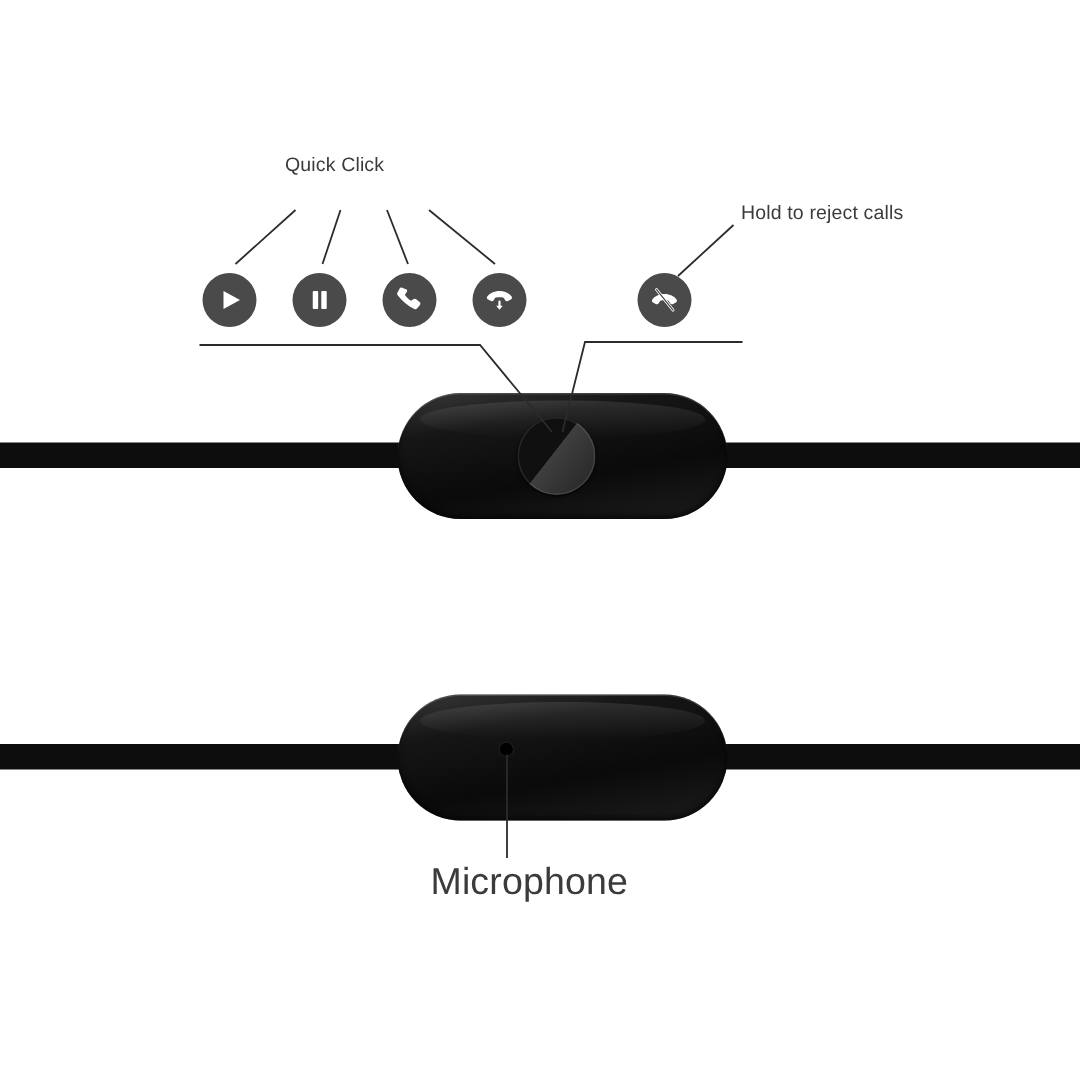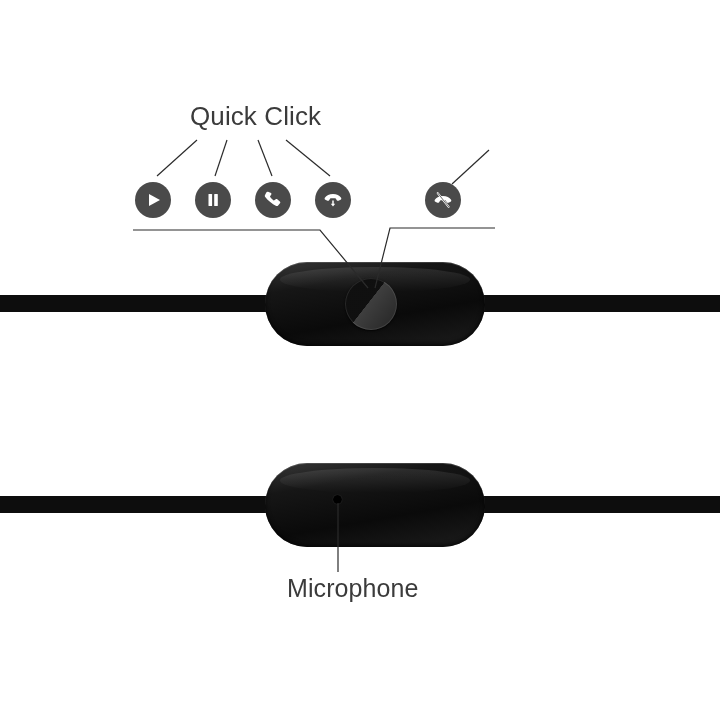--- a/index.html
+++ b/index.html
@@ -16,21 +16,21 @@
     width: 720px;
     height: 720px;
     background: #ffffff;
     overflow: hidden;
   }
 
   
   .label {
     position: absolute;
     color: #3b3b3b;
-    font-size: 26px;
+    font-size: 13px;
     font-weight: 400;
     letter-spacing: 0.1px;
     white-space: nowrap;
     line-height: 1;
   }
   #quick-click-label { left: 190px; top: 103px; }
   #hold-reject-label { left: 494px; top: 135px; }
   #microphone-label  { left: 287px; top: 576px; font-size: 25px; }
 
   
@@ -207,16 +207,17 @@
           c.4.7 1.2.9 1.9.6l2.2-1.1c.8-.4 1.1-1.4.6-2.2C19.3 9.3 15.9 7.6 12 7.6z"></path>
         <line x1="6.2" y1="4.4" x2="18.2" y2="19.4" stroke="#ffffff" stroke-width="2.1" stroke-linecap="round"></line>
         <line x1="6.2" y1="4.4" x2="18.2" y2="19.4" stroke="#4a4a4a" stroke-width="0.9" stroke-linecap="round"></line>
       </svg>
     </div>
 
   </div>
 
   <div class="label" id="quick-click-label">Quick Click</div>
 
+  <div class="label" id="hold-reject-label">Hold to reject calls</div>
 
   <div class="label" id="microphone-label">Microphone</div>
 
 </div>
 
 </body></html>

